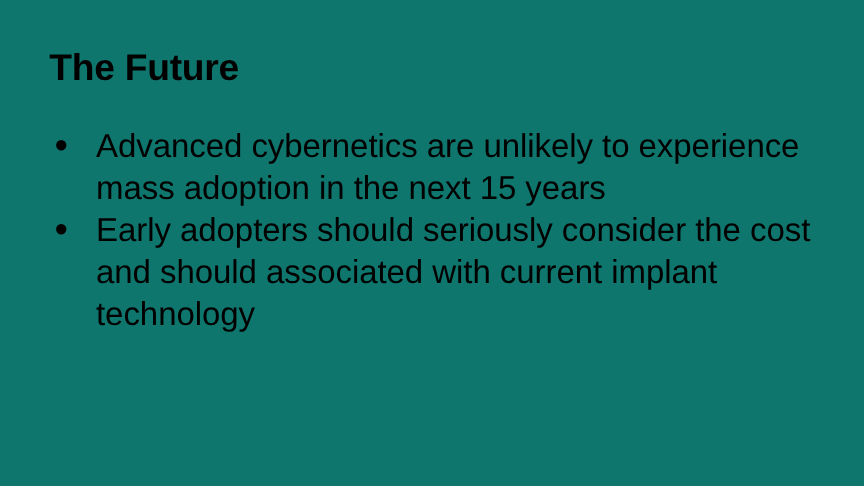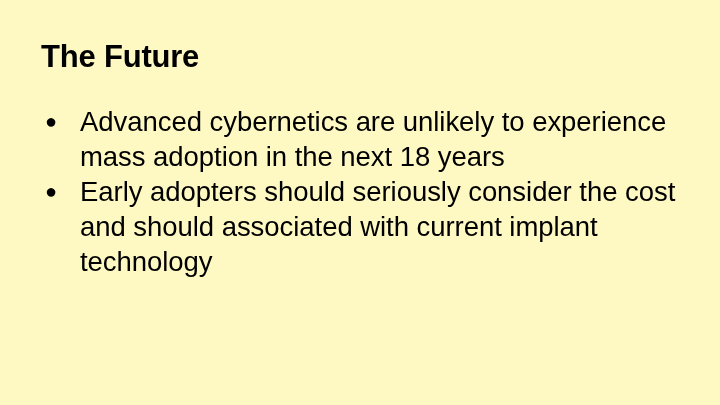--- a/index.html
+++ b/index.html
@@ -12,21 +12,21 @@
     width: 720px;
     height: 405px;
     overflow: hidden;
     font-family: "Liberation Sans", sans-serif;
     color: #000000;
   }
   .slide {
     position: relative;
     width: 720px;
     height: 405px;
-    background: #fef9c3;
+    background: #0f766e;
     box-sizing: border-box;
   }
   .slide-title {
     position: absolute;
     left: 41px;
     top: 38px;
     width: 640px;
     font-size: 31px;
     font-weight: bold;
     line-height: 38px;
@@ -71,21 +71,21 @@
 </head>
 <body>
 
 <div class="slide">
 
   <div class="slide-title">The Future</div>
 
   <ul class="body-list">
     <li class="bullet-item">
       <span class="bullet-marker">●</span>
-      <span class="bullet-text">Advanced cybernetics are unlikely to experience mass adoption in the next 18 years</span>
+      <span class="bullet-text">Advanced cybernetics are unlikely to experience mass adoption in the next 15 years</span>
     </li>
     <li class="bullet-item">
       <span class="bullet-marker">●</span>
       <span class="bullet-text">Early adopters should seriously consider the cost and should associated with current implant technology</span>
     </li>
   </ul>
 
 </div>
 
 </body></html>

